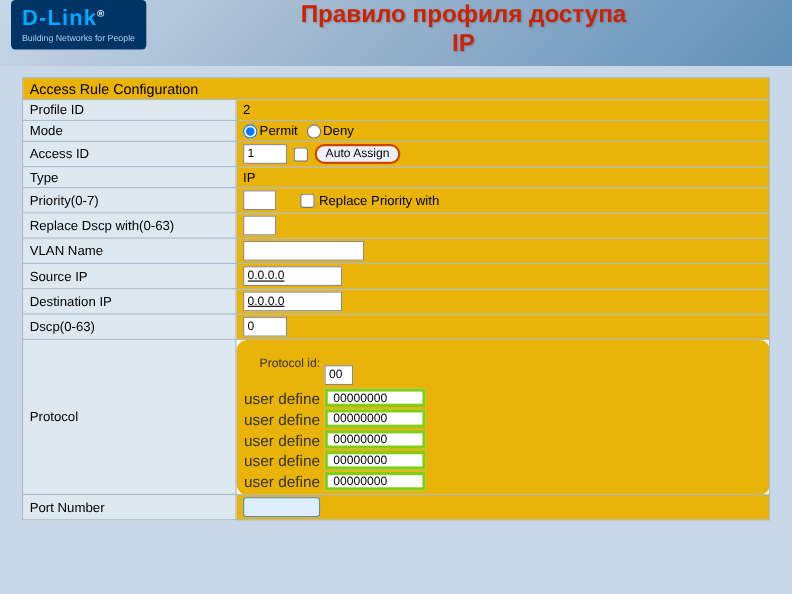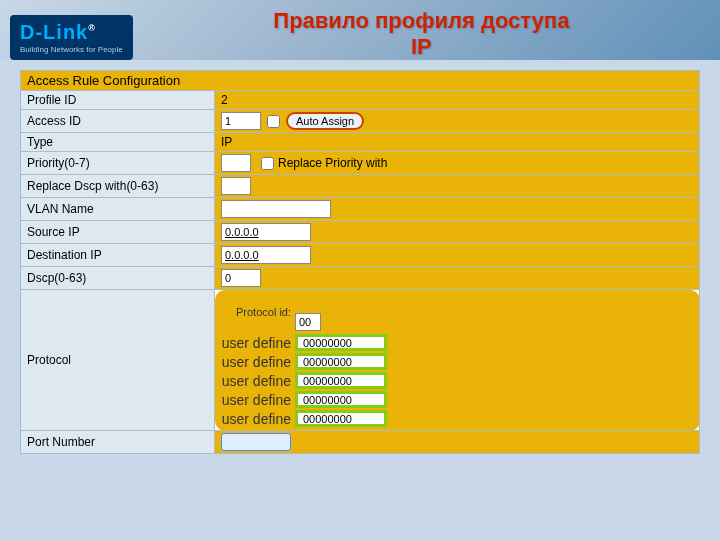--- a/index.html
+++ b/index.html
@@ -8,21 +8,21 @@
       height: 540px;
       overflow: hidden;
       font-family: Arial, sans-serif;
       font-size: 12px;
       background: #c8d8e8;
     }
 
     
     .header {
       display: flex;
-      align-items: flex-end;
+      align-items: flex-start;
       background: linear-gradient(135deg, #c8d8e8 0%, #a0b8d0 40%, #6090b8 100%);
       height: 60px;
       padding: 0 10px;
     }
     .logo-area {
       background: #003366;
       padding: 6px 10px;
       border-radius: 4px;
       display: flex;
       flex-direction: column;
@@ -130,21 +130,21 @@
       border-radius: 12px;
       padding: 1px 8px;
       font-size: 11px;
       background: #eef2f8;
       cursor: pointer;
       color: #000;
     }
     .priority-row {
       display: flex;
       align-items: center;
-      gap: 10px;
+      gap: 22px;
     }
     .replace-priority {
       display: flex;
       align-items: center;
       gap: 4px;
     }
     .user-define-rows {
       display: flex;
       flex-direction: column;
       gap: 2px;
@@ -217,20 +217,35 @@
         <td colspan="2" class="config-table-header">Access Rule Configuration</td>
       </tr>
     </thead>
     <tbody>
 
       <tr>
         <td>Profile ID</td>
         <td>2</td>
       </tr>
 
+      <tr>
+        <td>Mode</td>
+        <td>
+          <div class="radio-group">
+            <label class="radio-label">
+              <input type="radio" name="mode" checked="" style=""> 
+                <span>Permit</span>
+            </label>
+            <label class="radio-label">
+              <input type="radio" name="mode" style=""> 
+                <span>Deny</span>
+            </label>
+          </div>
+        </td>
+      </tr>
 
       <tr>
         <td>Access ID</td>
         <td>
           <div class="access-id-row">
             <input type="text" class="input-small" style="width: 40px;" value="1">
             <input type="checkbox" style="">
             <button class="auto-assign-btn">Auto Assign</button>
           </div>
         </td>

